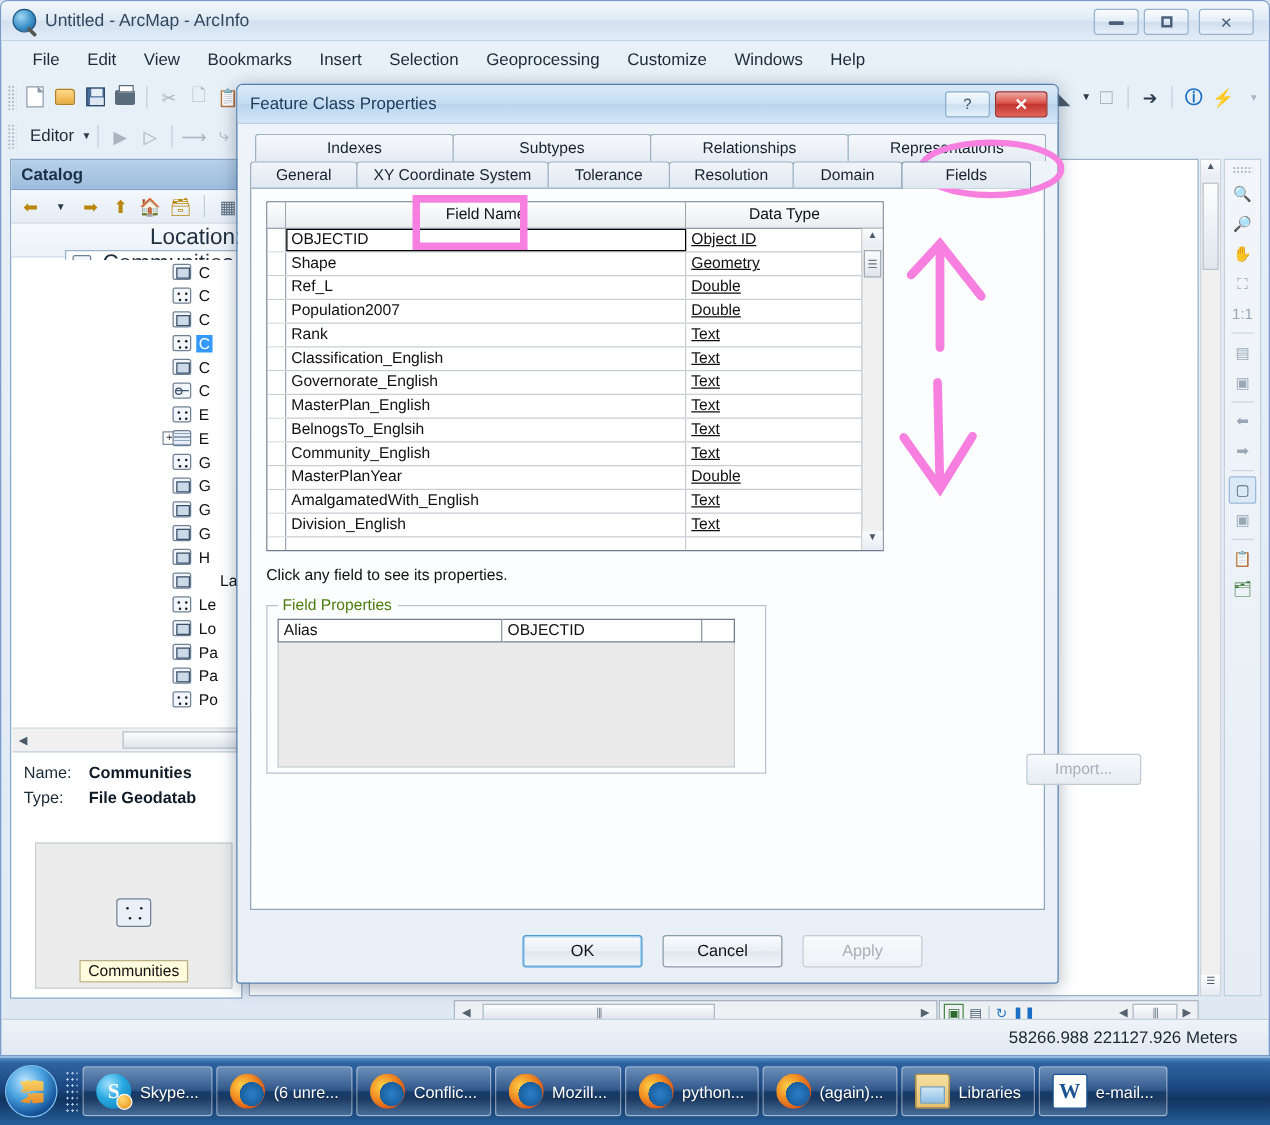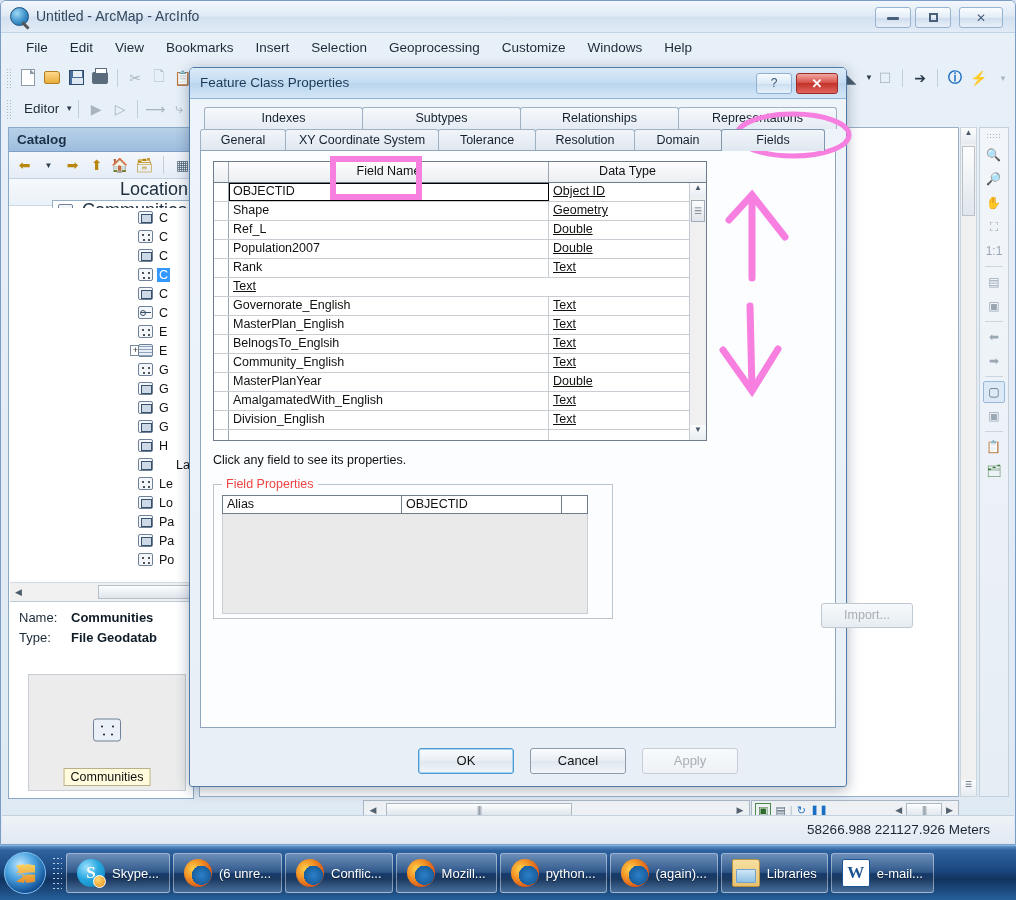--- a/index.html
+++ b/index.html
@@ -265,21 +265,21 @@
   #grid-vscroll .th{position:absolute;left:1px;right:1px;top:17px;height:22px;
       background:linear-gradient(180deg,#fcfcfc,#dfe5eb);border:1px solid #9fabb7;
       text-align:center;font-size:9px;color:#6d7884;line-height:20px;}
 
   #hint1{ margin-top:12px; font-size:12.5px;color:#111; }
 
   fieldset#fieldprops{
     margin:10px 0 0 0; padding:4px 8px 10px 8px; border:1px solid #b9c4cf;
     width:400px; height:142px; position:relative;
   }
-  fieldset#fieldprops legend{ font-size:12.5px;color:#ef4444; padding:0 4px; }
+  fieldset#fieldprops legend{ font-size:12.5px;color:#4d7c0f; padding:0 4px; }
   #fp-grid{ border:0; }
   #fp-head{ display:flex; height:19px; }
   #fp-head .c1{ width:180px; border:1px solid #6d7d8d; padding-left:4px; background:#fff;
                 font-size:12.5px;line-height:17px;color:#111;}
   #fp-head .c2{ width:160px; border:1px solid #6d7d8d; border-left:none; padding-left:4px;
                 background:#fff; font-size:12.5px;line-height:17px;color:#111;}
   #fp-head .c3{ width:26px; border:1px solid #6d7d8d; border-left:none; background:#fff;}
   #fp-blank{ height:100px; background:#eaeaea; border:1px solid #c9cfd5; border-top:none;
              width:366px; }
 
@@ -697,20 +697,21 @@
                 <div class="gc-name">Population2007</div>
                 <div class="gc-type">Double</div>
               </div>
               <div class="grow">
                 <div class="gc-sel"></div>
                 <div class="gc-name">Rank</div>
                 <div class="gc-type">Text</div>
               </div>
               <div class="grow">
                 <div class="gc-sel"></div>
+                <div class="gc-name">Classification_English</div>
                 <div class="gc-type">Text</div>
               </div>
               <div class="grow">
                 <div class="gc-sel"></div>
                 <div class="gc-name">Governorate_English</div>
                 <div class="gc-type">Text</div>
               </div>
               <div class="grow">
                 <div class="gc-sel"></div>
                 <div class="gc-name">MasterPlan_English</div>

